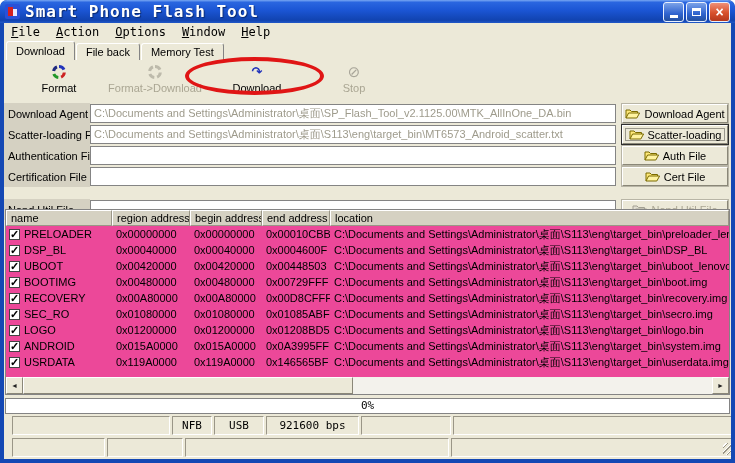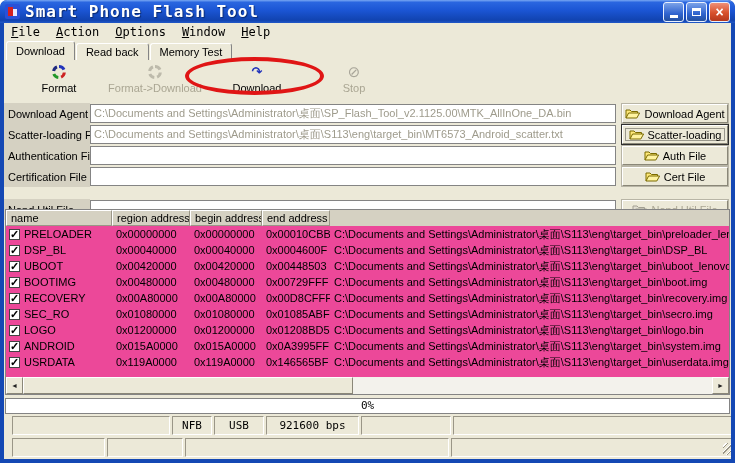--- a/index.html
+++ b/index.html
@@ -130,21 +130,21 @@
     <div class="menubar">
       <span class="menu-item"><u>F</u>ile</span>
       <span class="menu-item"><u>A</u>ction</span>
       <span class="menu-item"><u>O</u>ptions</span>
       <span class="menu-item"><u>W</u>indow</span>
       <span class="menu-item"><u>H</u>elp</span>
     </div>
 
     <div class="tabstrip">
       <span class="tab active">Download</span>
-      <span class="tab">Read back</span>
+      <span class="tab">File back</span>
       <span class="tab">Memory Test</span>
     </div>
 
     <div class="toolbar">
       <div class="tb-btn" style="left:16px;width:78px;">
         <span class="tb-icon">
           <svg width="14" height="14" viewBox="0 0 14 14">
             <path d="M7 1.5a5.5 5.5 0 0 1 5 3.2" stroke="#2233bb" stroke-width="3" fill="none"></path>
             <path d="M12.3 7.5a5.5 5.5 0 0 1-3.2 4.6" stroke="#cc2222" stroke-width="3" fill="none"></path>
             <path d="M6.3 12.4A5.5 5.5 0 0 1 1.8 9" stroke="#22982a" stroke-width="3" fill="none"></path>
@@ -238,20 +238,21 @@
         </div>
       </div>
     </div>
 
     <div class="grid">
       <div class="ghead">
         <span class="gh c-name">name</span>
         <span class="gh c-region">region address</span>
         <span class="gh c-begin">begin address</span>
         <span class="gh c-end">end address</span>
+        <span class="gh c-loc">location</span>
       </div>
 
       <div class="trow">
         <span class="tc c-name">
             <span class="cb"></span>
             <span>PRELOADER</span>
           </span>
         <span class="tc c-region">0x00000000</span>
         <span class="tc c-begin">0x00000000</span>
         <span class="tc c-end">0x00010CBB</span>

